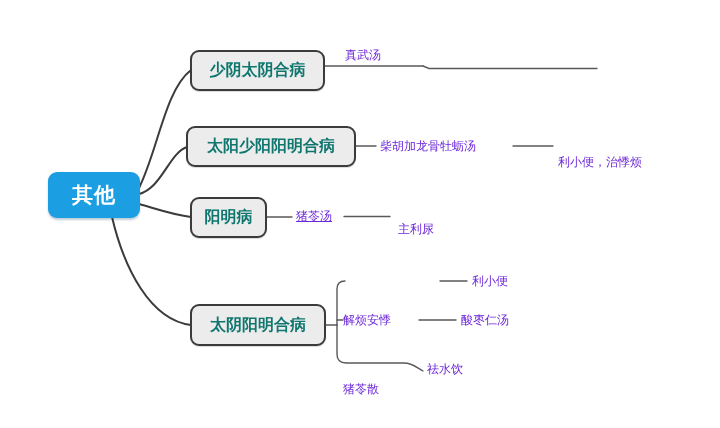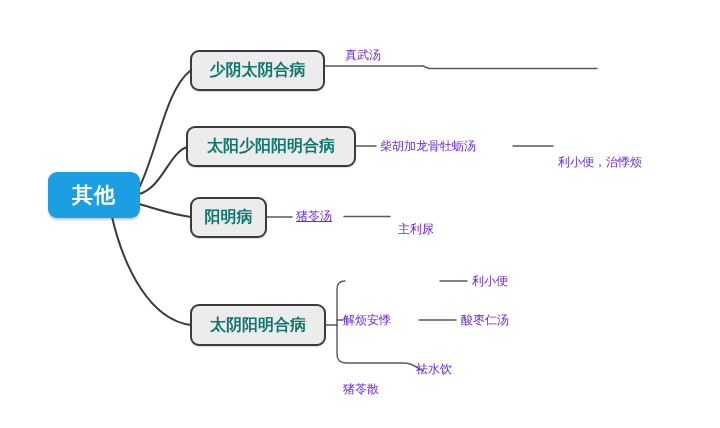--- a/index.html
+++ b/index.html
@@ -76,15 +76,15 @@
   <div class="leaf" style="left:380px;top:138px;text-align:right;">柴胡加龙骨牡蛎汤</div>
   <div class="leaf" style="left:558px;top:154px;">利小便，治悸烦</div>
 
   <div class="leaf" style="left:296px;top:208px;text-decoration:underline;">猪苓汤</div>
   <div class="leaf" style="left:398px;top:221px;">主利尿</div>
 
   <div class="leaf" style="left:472px;top:273px;text-align:right;">利小便</div>
   <div class="leaf" style="left:343px;top:312px;">解烦安悸</div>
   <div class="leaf" style="left:461px;top:312px;">酸枣仁汤</div>
   <div class="leaf" style="left:343px;top:345px;margin-top:36px;">猪苓散</div>
-  <div class="leaf" style="left:416px;top:361px;">祛水饮</div>
+  <div class="leaf" style="left:427px;top:361px;">祛水饮</div>
 
 </div>
 
 </body></html>

